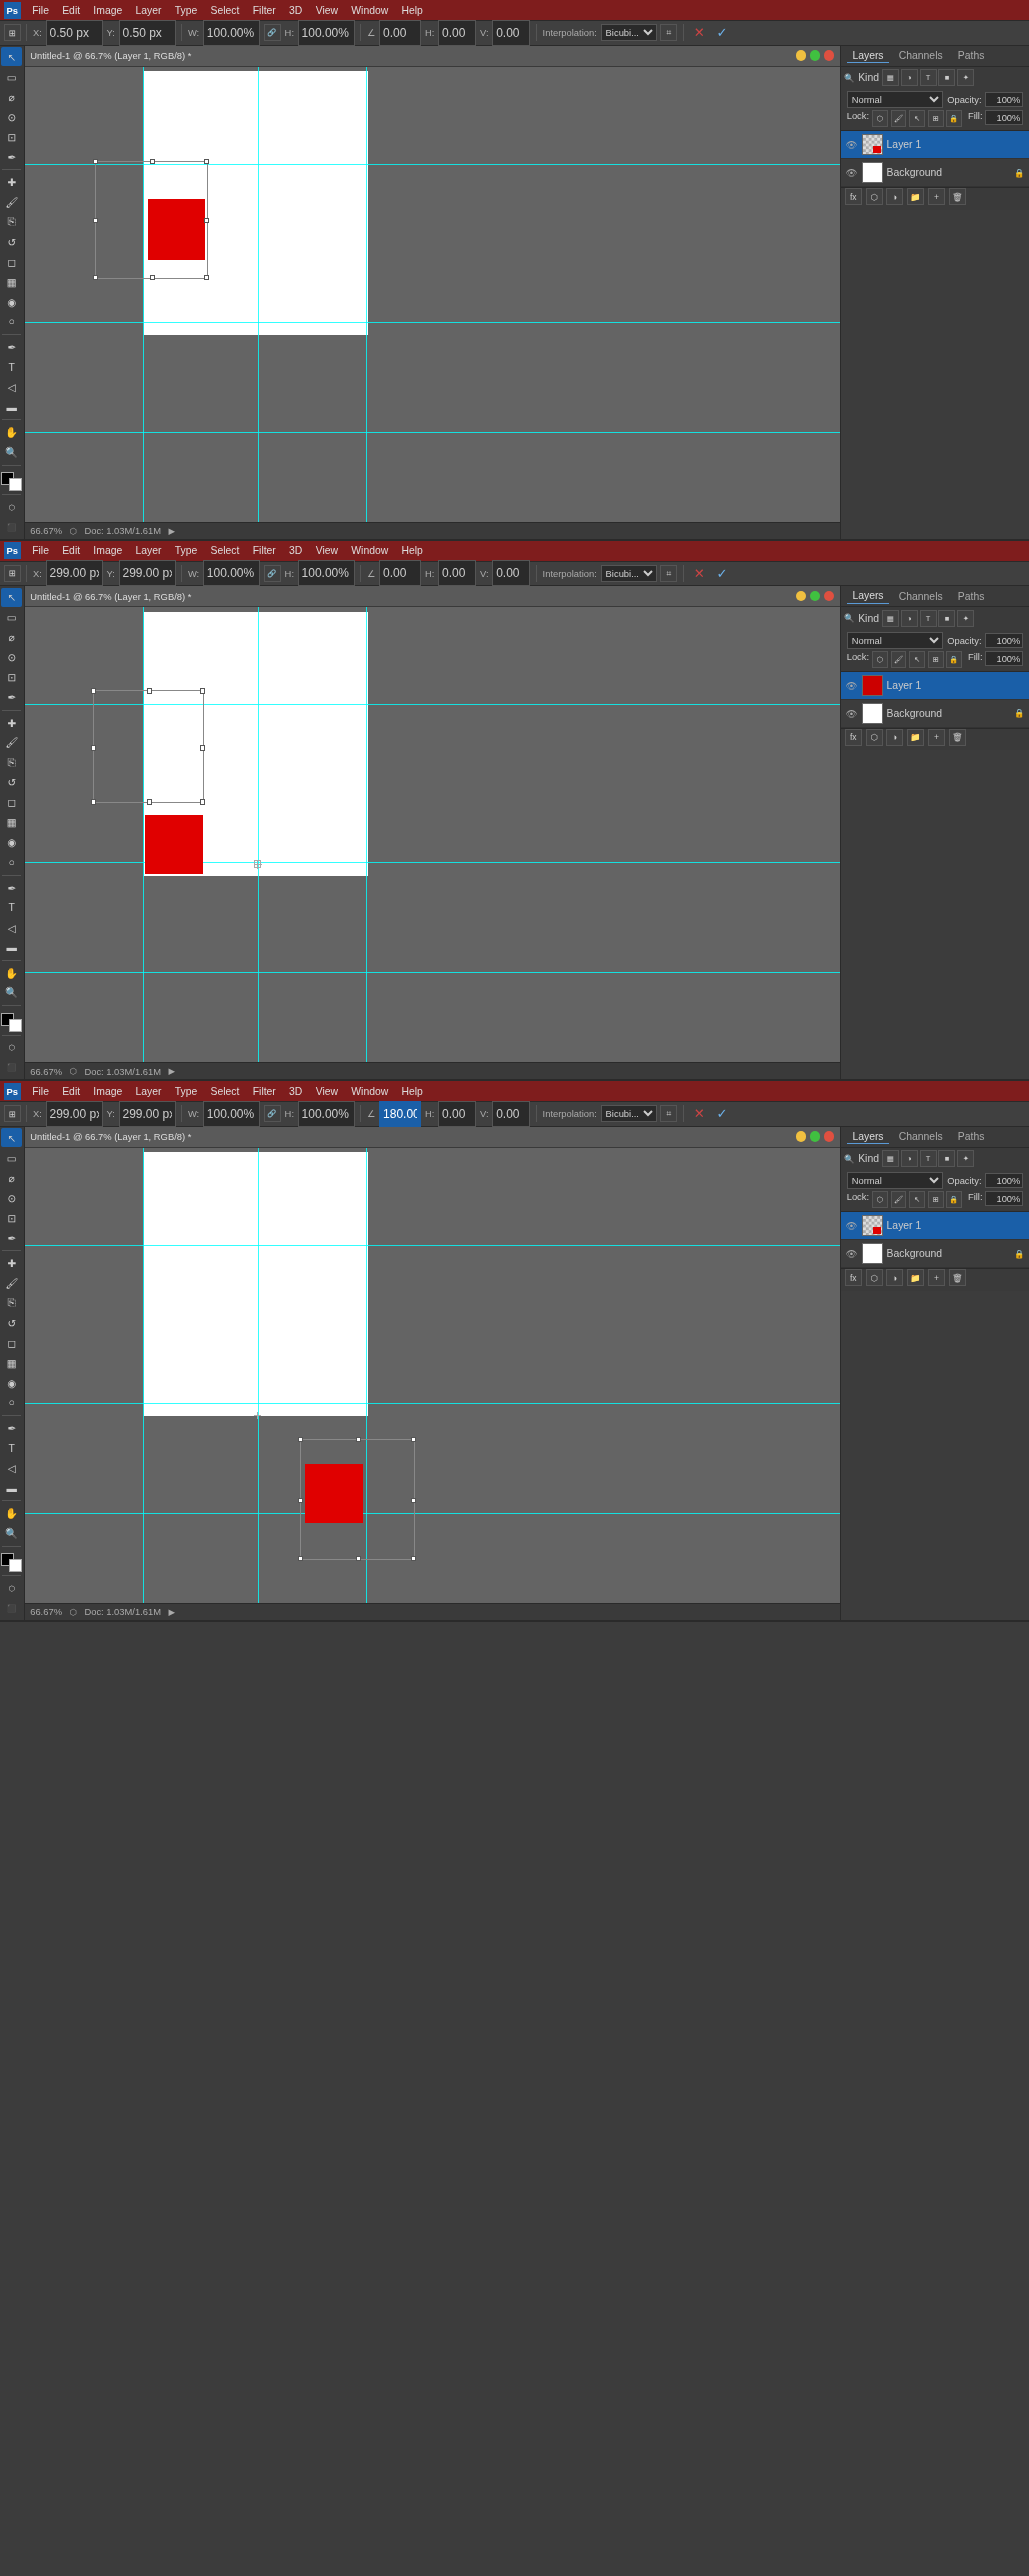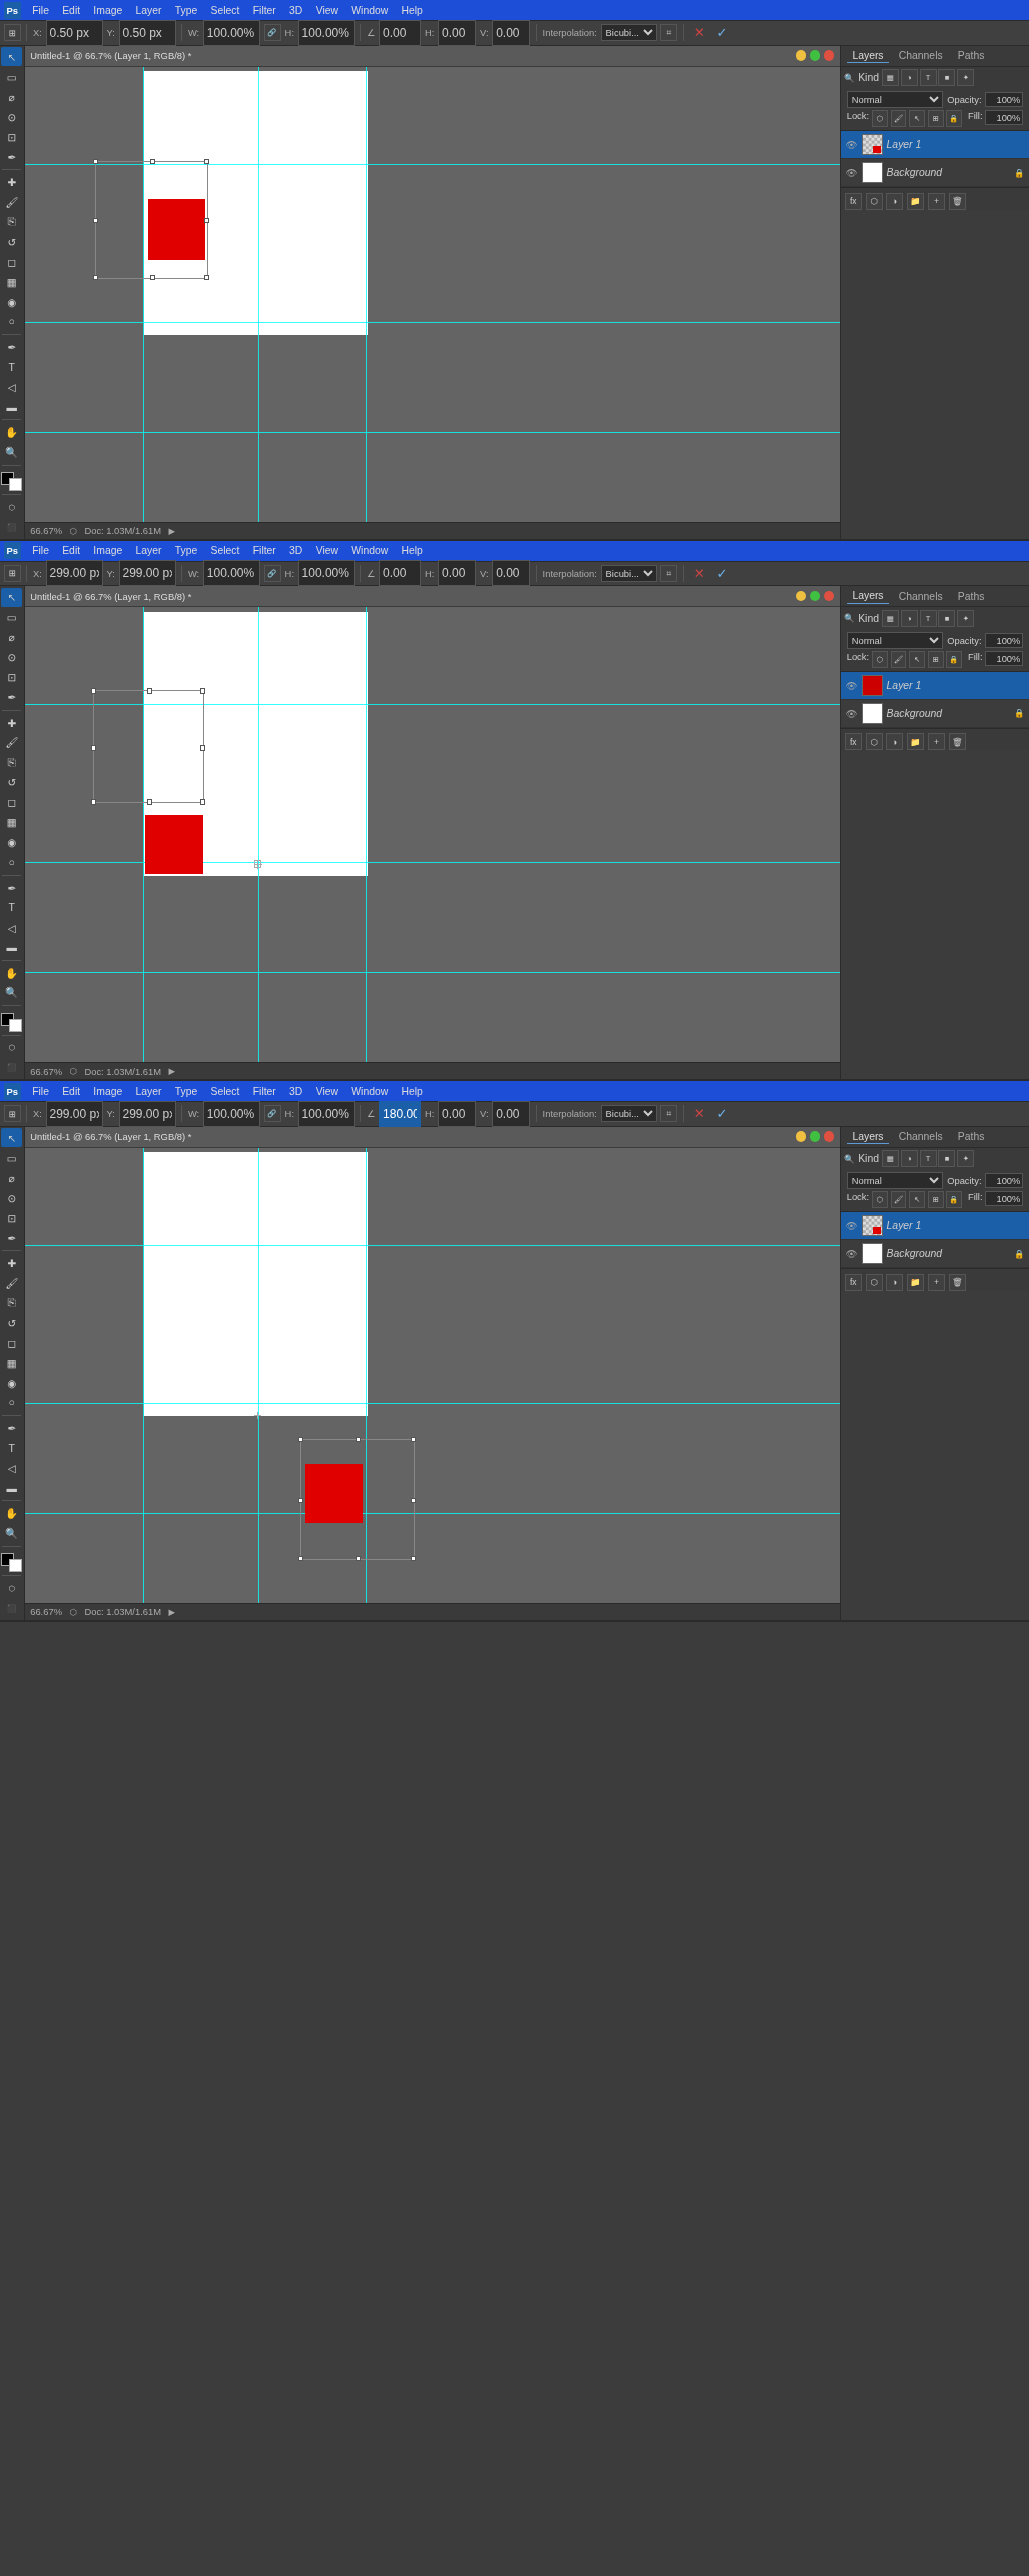--- a/index.html
+++ b/index.html
@@ -8,21 +8,21 @@
       background: #3c3c3c;
       font-family: Arial, sans-serif;
       font-size: 10.4px;
       color: #ccc;
       user-select: none;
     }
 
     
     .app-menu-bar {
       height: 21px;
-      background: #1d4ed8;
+      background: #7f1d1d;
       display: flex;
       align-items: center;
       padding: 0 3.8px;
       gap: 1.9px;
       border-bottom: 0.9px solid #2a2a2a;
     }
     .app-icon {
       width: 17px;
       height: 17px;
       background: #1a5fa8;
@@ -422,32 +422,31 @@
     }
     .layer-thumb-white {
       width: 100%;
       height: 100%;
       background: white;
     }
     .layer-name {
       font-size: 10.4px;
       color: #ccc;
       flex: 1;
-      font-style: italic;
     }
     .layer-lock-icon {
       font-size: 8.5px;
       color: #888;
     }
 
     .layers-footer {
       height: 22.6px;
       background: #3a3a3a;
       display: flex;
-      align-items: flex-end;
+      align-items: flex-start;
       padding: 0 3.8px;
       gap: 3.8px;
       border-top: 0.9px solid #2a2a2a;
     }
     .layers-footer-btn {
       width: 17px;
       height: 17px;
       background: #404040;
       border: 0.9px solid #555;
       color: #ccc;

